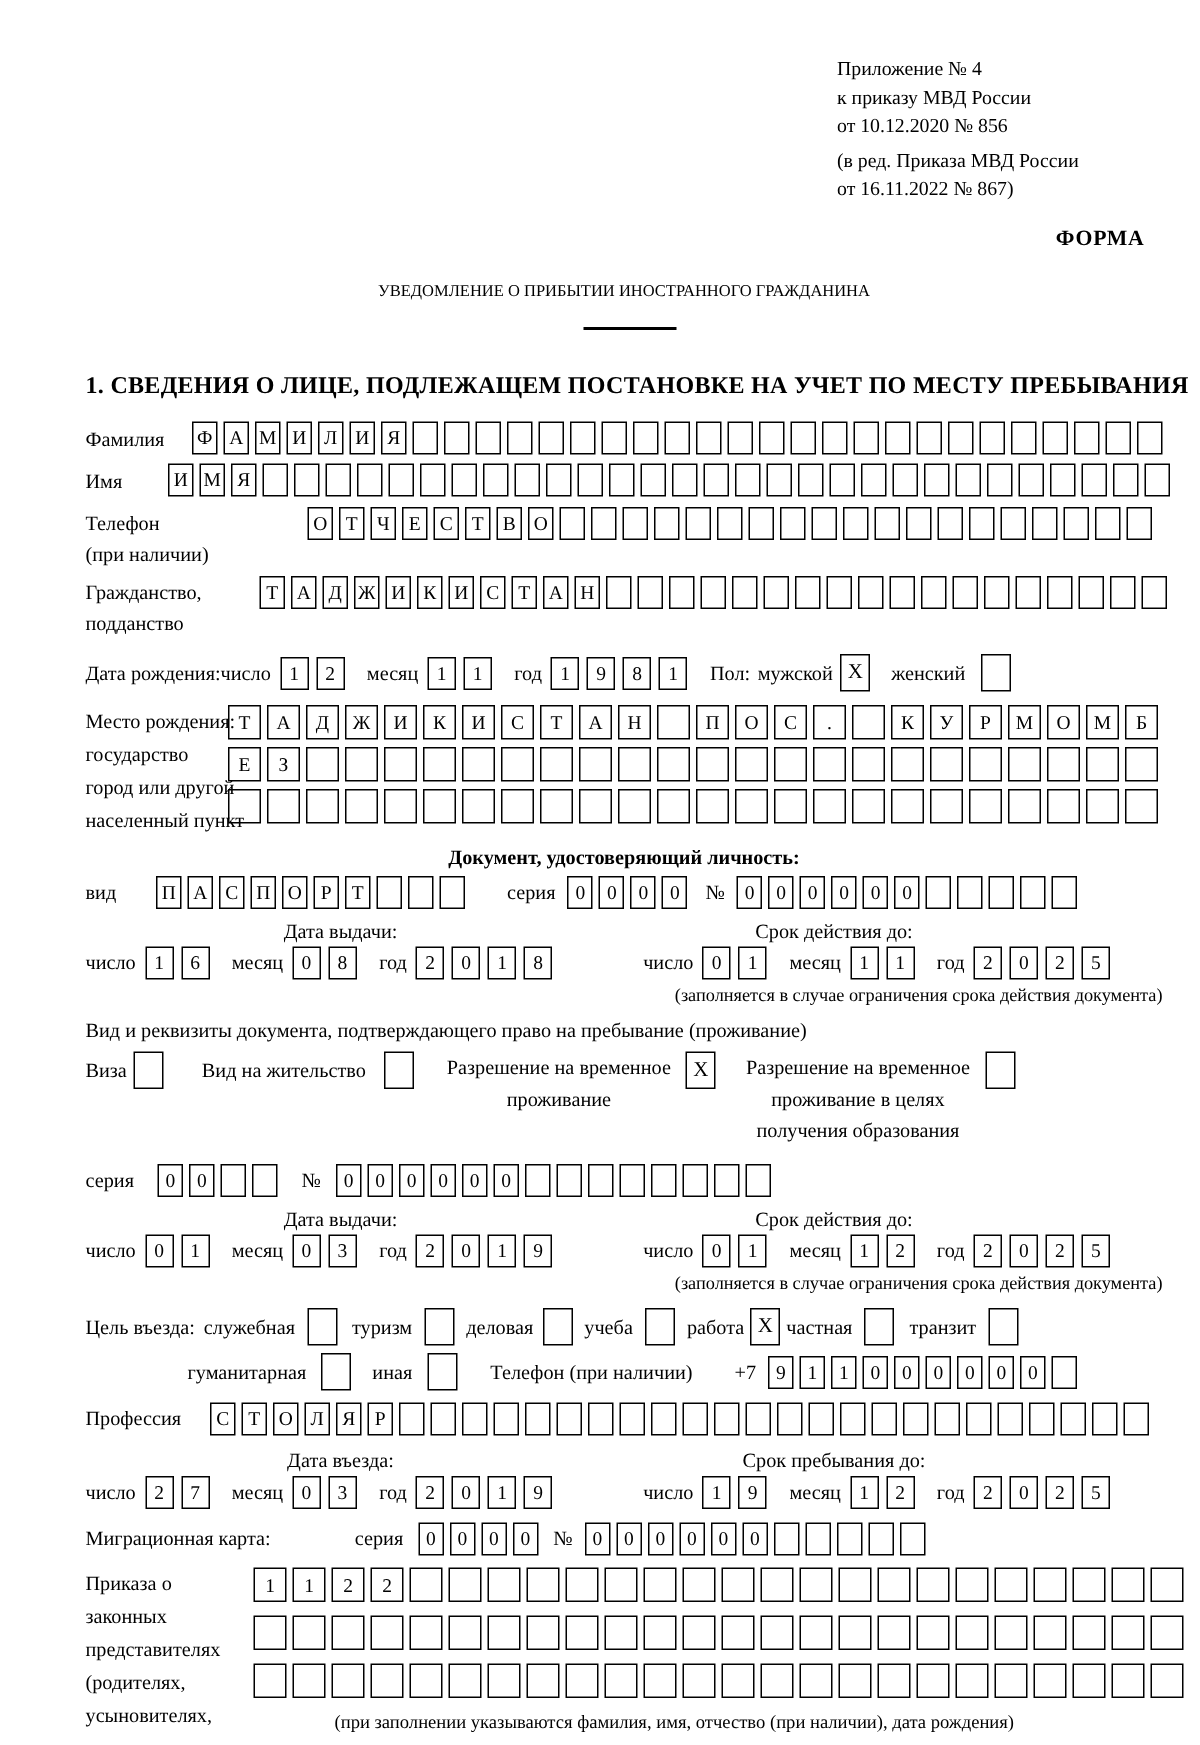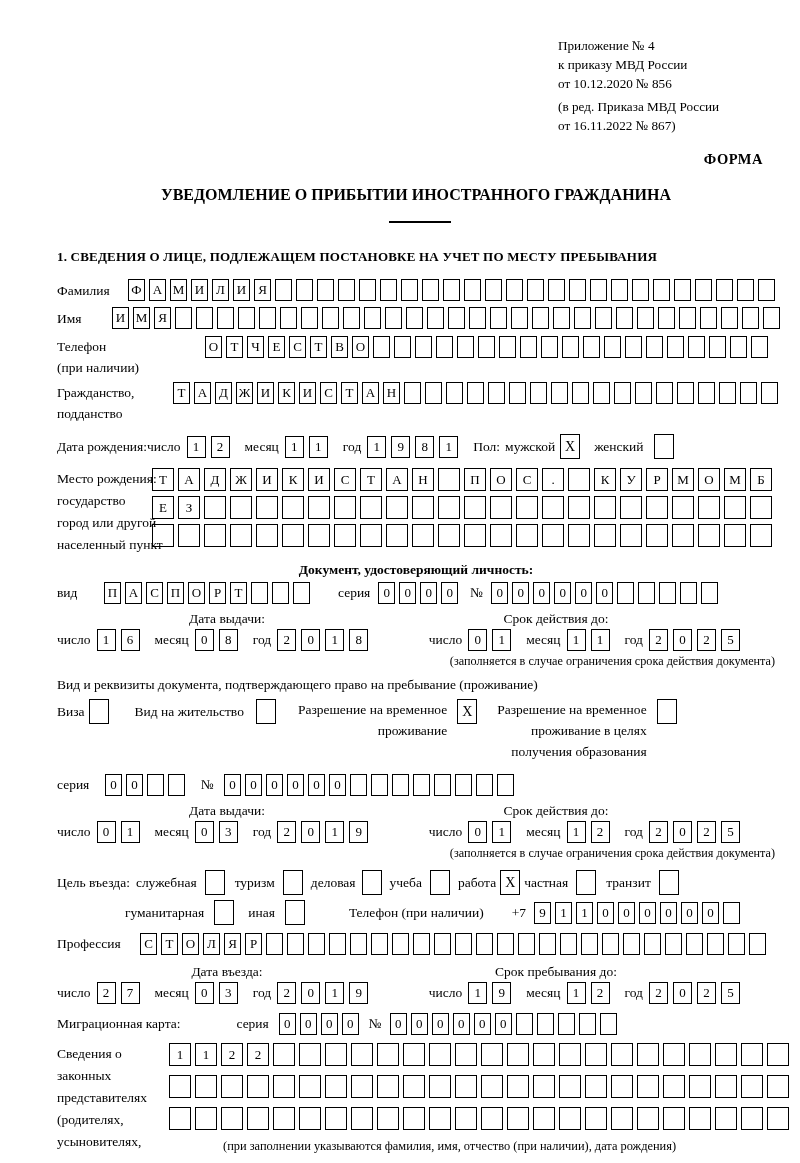--- a/index.html
+++ b/index.html
@@ -8,24 +8,24 @@
     width:800px; height:1163px; overflow:hidden;
     color:#000; font-family:"Liberation Serif", serif; font-size:13.5px;
   }
   .page { width:800px; height:1163px; padding:36px 25px 0 57px; }
 
   
   .appendix { width:205px; margin-left:auto; margin-right:12px; line-height:19px; font-size:13.2px; }
   .appendix .rev { margin-top:4px; }
   .forma { text-align:right; padding-right:12px; margin-top:16px; font-weight:bold; font-size:14.5px; letter-spacing:.5px; }
 
-  .title { margin-top:15px; text-align:center; font-weight:bold; font-size:16px; line-height:23px; }
+  .title { margin-top:15px; text-align:center; font-weight:normal; font-size:11px; line-height:23px; }
   .title-underline { display:inline-block; width:62px; border-bottom:2px solid #000; height:12px; margin-left:8px; }
 
-  .sec-heading { margin-top:20px; font-weight:bold; font-size:13px; letter-spacing:.2px; white-space:nowrap; }
+  .sec-heading { margin-top:20px; font-weight:bold; font-size:16px; letter-spacing:.2px; white-space:nowrap; }
 
   
   .frow { display:flex; align-items:center; white-space:nowrap; }
   .frow.top { align-items:flex-start; }
   .boxes { display:inline-flex; flex:none; }
   .cbox {
     flex:none; width:17px; height:22px; border:1.5px solid #000; margin-right:4px;
     display:inline-flex; align-items:center; justify-content:center; font-size:13px;
   }
   .wide .cbox { width:22px; height:23px; margin-right:4px; }
@@ -34,21 +34,21 @@
   .dgroup .boxes { margin-right:10px; }
   .dgroup .cbox { width:19px; margin-right:5px; }
   .chk {
     flex:none; width:20px; height:25px; border:1.5px solid #000;
     display:inline-flex; align-items:center; justify-content:center; font-size:14px; font-weight:normal;
   }
   .lblcol { flex:none; line-height:21px; }
   .note { font-size:12.2px; }
   .center { text-align:center; }
   .bold { font-weight:bold;text-align:center; }
-  .optlines { display:inline-block; text-align:right; line-height:21px; }
+  .optlines { display:inline-block; text-align:center; line-height:21px; }
 </style>
 </head>
 <body>
 
 <div class="page">
 
   <div class="appendix">
     <div>Приложение № 4</div>
     <div>к приказу МВД России</div>
     <div>от 10.12.2020 № 856</div>
@@ -529,21 +529,21 @@
     <span style="margin-left:4px;margin-right:8px">частная</span>
     <span class="chk"></span>
     <span style="margin-left:10px;margin-right:8px">транзит</span>
     <span class="chk"></span>
   </div>
   <div class="frow" style="margin-top:5px;padding-left:68px">
     <span style="margin-right:10px">гуманитарная</span>
     <span class="chk"></span>
     <span style="margin-left:14px;margin-right:10px">иная</span>
     <span class="chk"></span>
-    <span style="margin-left:44px">Телефон (при наличии)</span>
+    <span style="margin-left:22px">Телефон (при наличии)</span>
     <span style="margin-left:28px;margin-right:8px">+7</span>
     <span class="boxes">
         <span class="cbox">9</span>
         <span class="cbox">1</span>
         <span class="cbox">1</span>
         <span class="cbox">0</span>
         <span class="cbox">0</span>
         <span class="cbox">0</span>
         <span class="cbox">0</span>
         <span class="cbox">0</span>
@@ -653,21 +653,21 @@
         <span class="cbox"></span>
         <span class="cbox"></span>
         <span class="cbox"></span>
         <span class="cbox"></span>
         <span class="cbox"></span>
       </span>
   </div>
 
   <div class="frow top" style="margin-top:8px">
     <span class="lblcol" style="width:112px;line-height:22px">
-      <span style="display:block">Сведения о</span>
+      <span style="display:block">Приказа о</span>
       <span style="display:block">законных</span>
       <span style="display:block">представителях</span>
       <span style="display:block">(родителях,</span>
       <span style="display:block">усыновителях,</span>
 
     </span>
     <span>
       <span class="boxes wide" style="display:flex;margin-bottom:9px">
           <span class="cbox">1</span>
           <span class="cbox">1</span>

